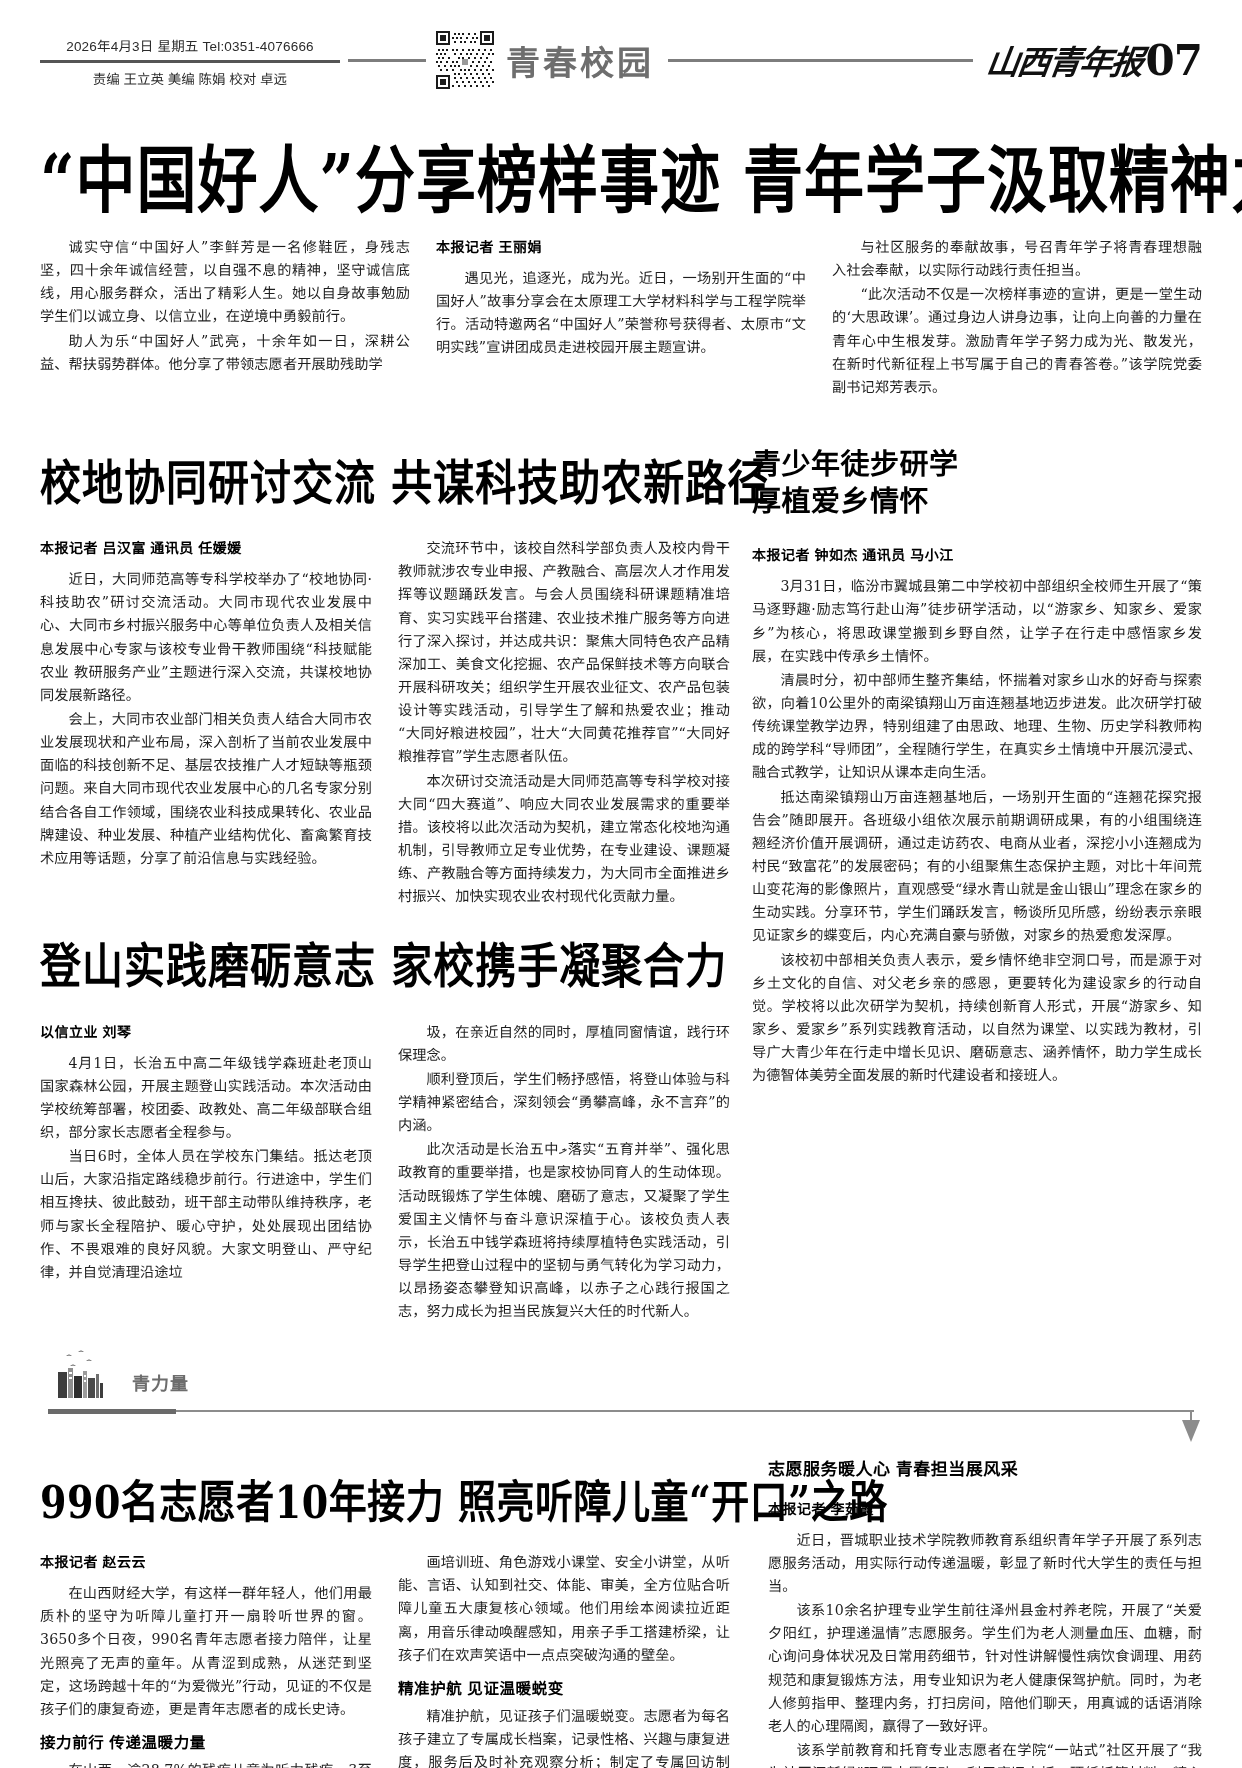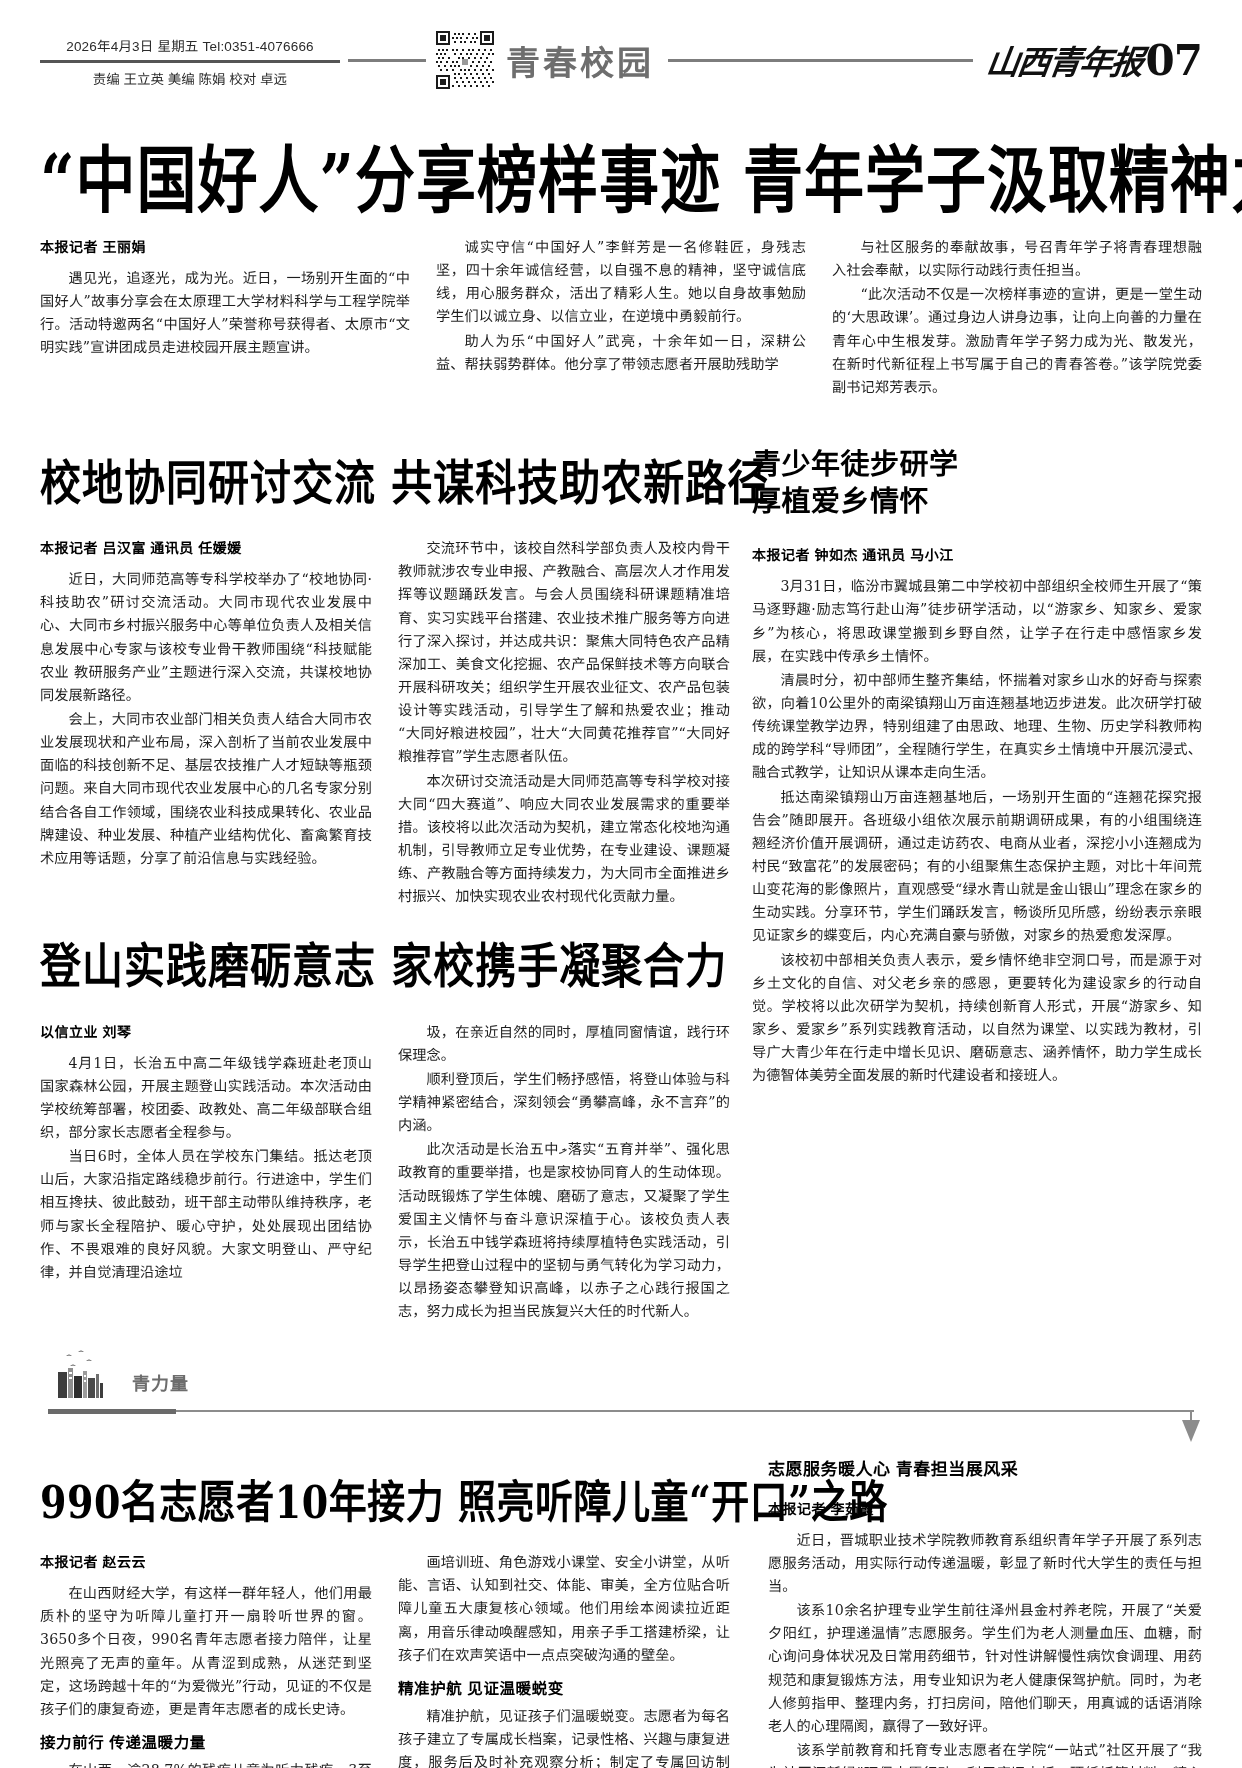--- a/index.html
+++ b/index.html
@@ -424,26 +424,26 @@
     <div class="paper-logo">山西青年报</div>
     <div class="page-no">07</div>
   </div>
 
   <div style="padding-bottom:14px;">
     <h1 class="lead-headline">“中国好人”分享榜样事迹 青年学子汲取精神力量</h1>
   </div>
 
   <div class="block-a">
     <div class="col">
+      <p class="body">诚实守信“中国好人”李鲜芳是一名修鞋匠，身残志坚，四十余年诚信经营，以自强不息的精神，坚守诚信底线，用心服务群众，活出了精彩人生。她以自身故事勉励学生们以诚立身、以信立业，在逆境中勇毅前行。</p>
+      <p class="body">助人为乐“中国好人”武亮，十余年如一日，深耕公益、帮扶弱势群体。他分享了带领志愿者开展助残助学</p>
+    </div>
+    <div class="col">
       <div class="byline">本报记者 王丽娟</div>
       <p class="body">遇见光，追逐光，成为光。近日，一场别开生面的“中国好人”故事分享会在太原理工大学材料科学与工程学院举行。活动特邀两名“中国好人”荣誉称号获得者、太原市“文明实践”宣讲团成员走进校园开展主题宣讲。</p>
-    </div>
-    <div class="col">
-      <p class="body">诚实守信“中国好人”李鲜芳是一名修鞋匠，身残志坚，四十余年诚信经营，以自强不息的精神，坚守诚信底线，用心服务群众，活出了精彩人生。她以自身故事勉励学生们以诚立身、以信立业，在逆境中勇毅前行。</p>
-      <p class="body">助人为乐“中国好人”武亮，十余年如一日，深耕公益、帮扶弱势群体。他分享了带领志愿者开展助残助学</p>
     </div>
     <div class="col">
       <p class="body">与社区服务的奉献故事，号召青年学子将青春理想融入社会奉献，以实际行动践行责任担当。</p>
       <p class="body">“此次活动不仅是一次榜样事迹的宣讲，更是一堂生动的‘大思政课’。通过身边人讲身边事，让向上向善的力量在青年心中生根发芽。激励青年学子努力成为光、散发光，在新时代新征程上书写属于自己的青春答卷。”该学院党委副书记郑芳表示。</p>
     </div>
   </div>
 
   <div class="mid-wrap">
 
     <div class="mid-main">

